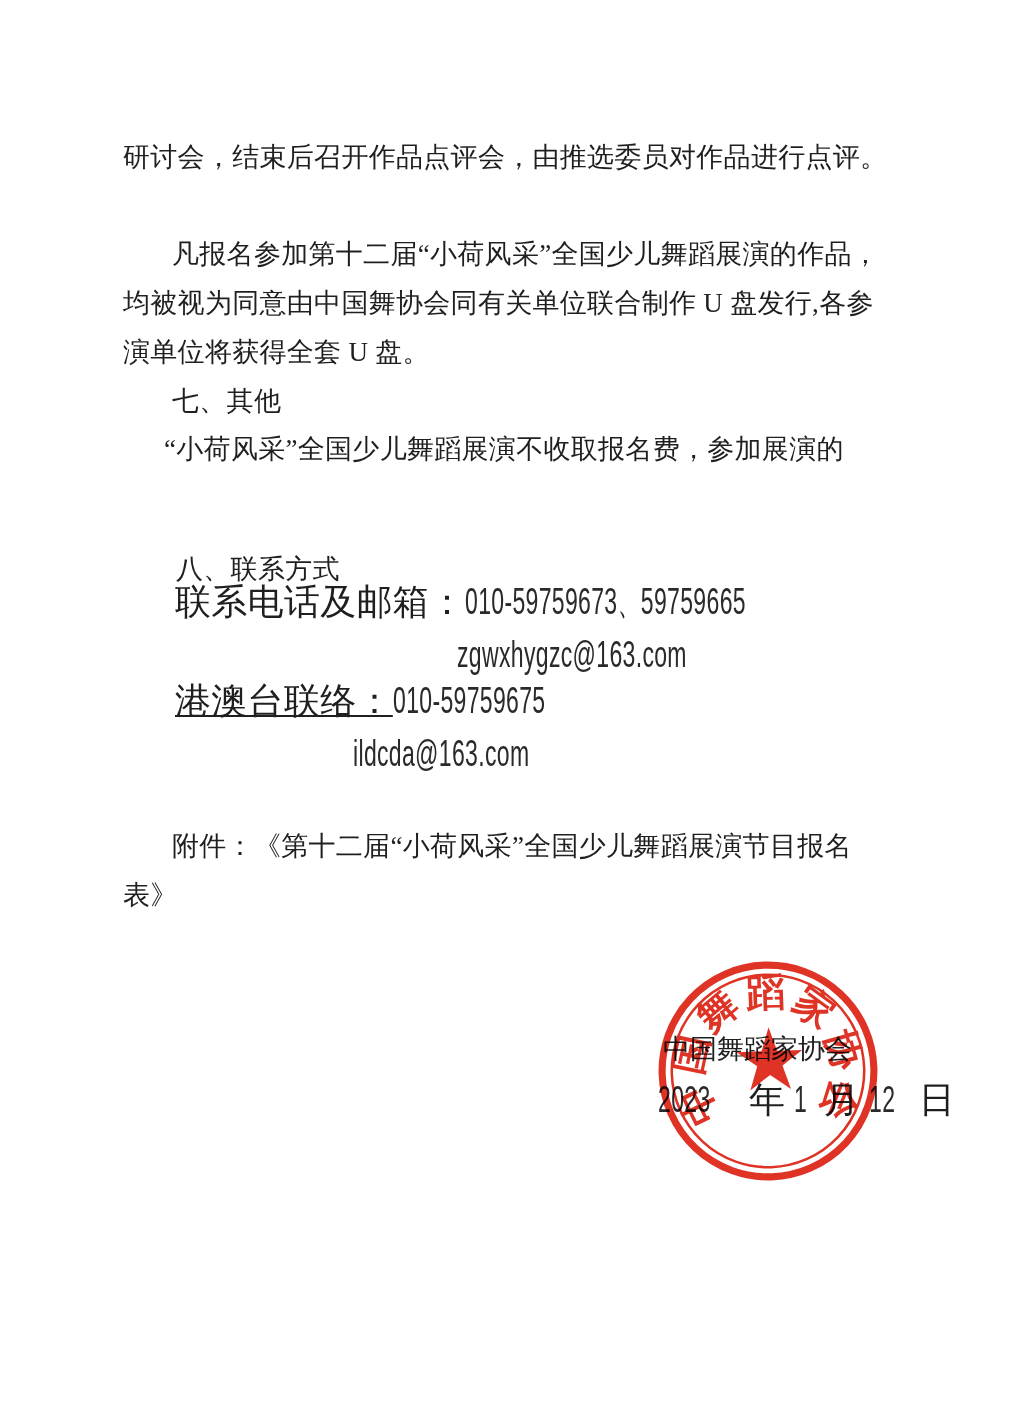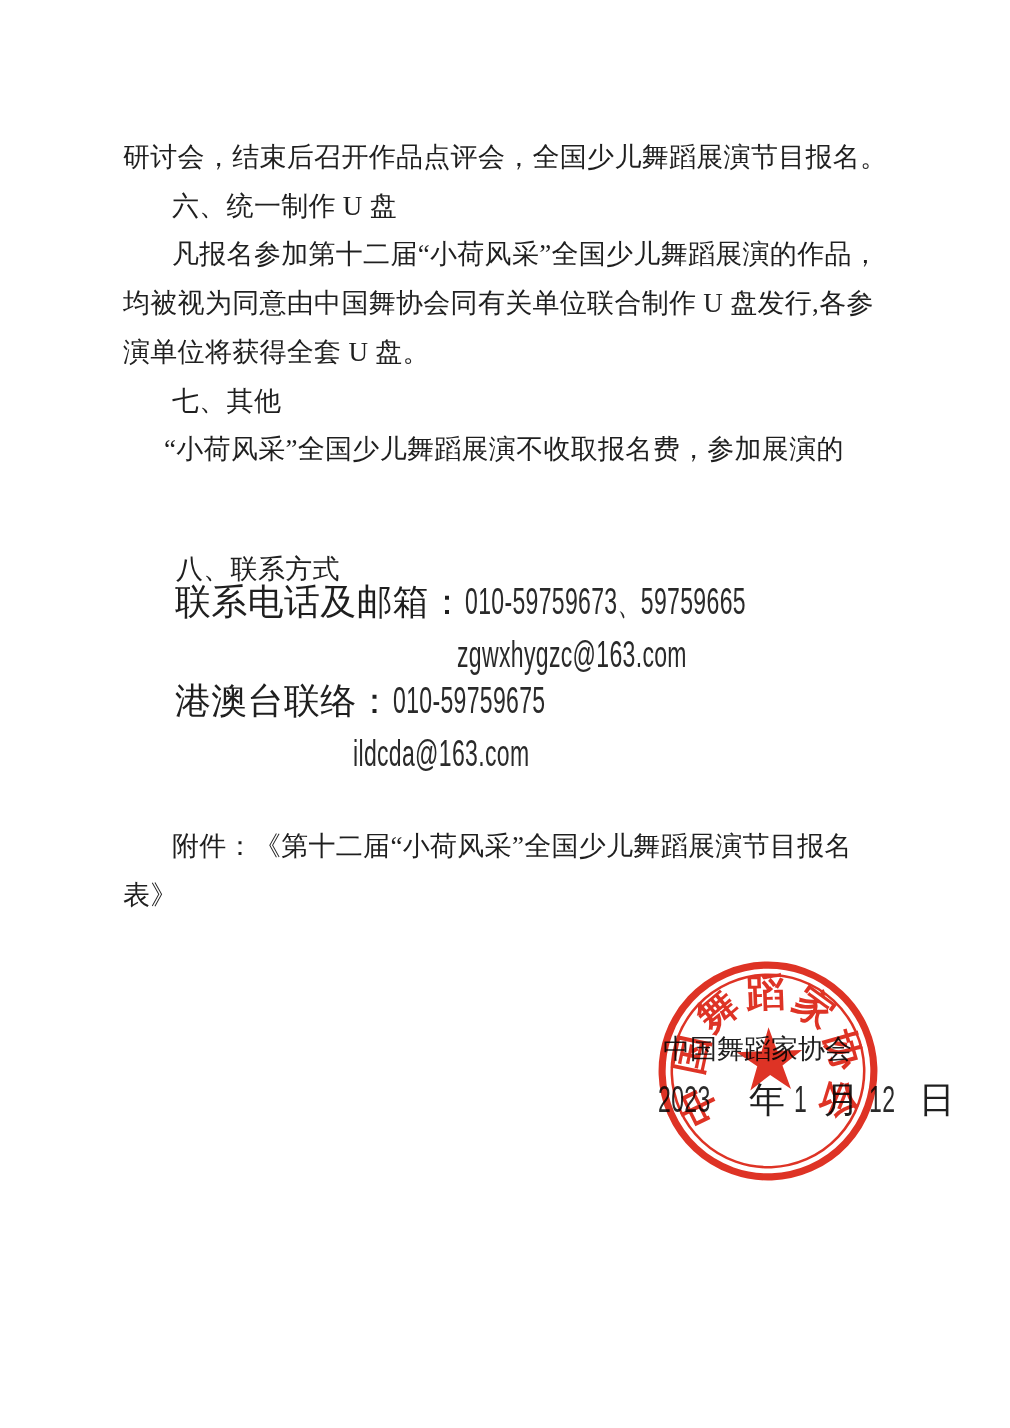--- a/index.html
+++ b/index.html
@@ -59,34 +59,33 @@
     font-family: "Liberation Serif", "DejaVu Serif", serif;
     font-weight: bold;
     font-size: 38px;
   }
 </style>
 </head>
 <body>
 
 <div class="page">
 
-  <div class="line" style="top:144px; left:123px;">研讨会，结束后召开作品点评会，全国少儿舞蹈展演节目报名。</div>
-  <div class="line" style="top:193px; left:172px;">六、统一制作 U 盘</div>
+  <div class="line" style="top:144px; left:123px;">研讨会，结束后召开作品点评会，由推选委员对作品进行点评。</div>
   <div class="line" style="top:241px; left:172px;">凡报名参加第十二届“小荷风采”全国少儿舞蹈展演的作品，</div>
   <div class="line" style="top:290px; left:123px;">均被视为同意由中国舞协会同有关单位联合制作 U 盘发行,各参</div>
   <div class="line" style="top:339px; left:123px;">演单位将获得全套 U 盘。</div>
   <div class="line" style="top:388px; left:172px;">七、其他</div>
   <div class="line" style="top:436px; left:164px;">“小荷风采”全国少儿舞蹈展演不收取报名费，参加展演的</div>
   <div class="line" style="top:538px; left:176px;margin-top:18px;">八、联系方式</div>
 
   <div class="line" style="top:588px; left:175px;"><span class="zh">联系电话及邮箱：</span><span class="num">010-59759673、59759665</span></div>
 
   <div class="line" style="top:641px; left:457px;"><span class="num">zgwxhygzc@163.com</span></div>
 
-  <div class="line" style="top:687px; left:175px;"><span class="zh">港澳台联络：</span><span class="num">010-59759675</span></div>
+  <div class="line" style="top:687px; left:175px;text-decoration:underline;"><span class="zh">港澳台联络：</span><span class="num">010-59759675</span></div>
 
   <div class="line" style="top:740px; left:353px;"><span class="num">ildcda@163.com</span></div>
 
   <div class="line" style="top:833px; left:172px;">附件：《第十二届“小荷风采”全国少儿舞蹈展演节目报名</div>
   <div class="line" style="top:882px; left:123px;">表》</div>
 
   <div class="sig-line" style="top:1036px; left:663px;">中国舞蹈家协会</div>
   <div class="sig-line" style="top:1086px; left:658px;"><span class="num">2023</span><span class="zh"> 年 </span><span class="num">1</span><span class="zh"> 月 </span><span class="num">12</span><span class="zh"> 日</span></div>
 
   <div class="seal">

